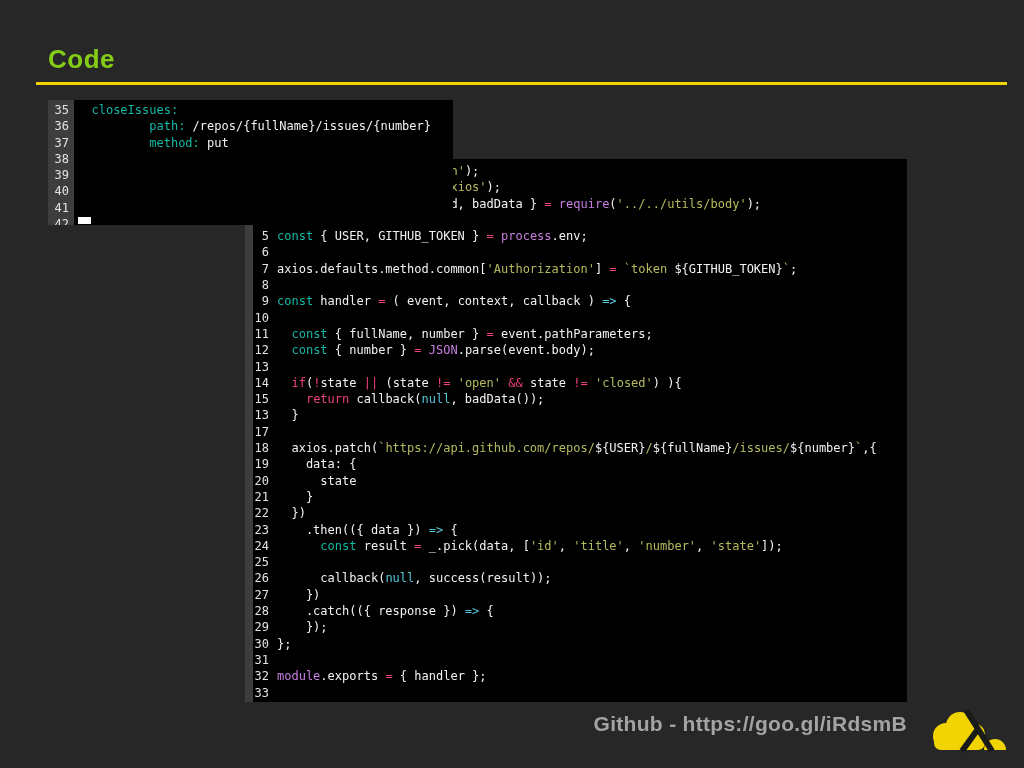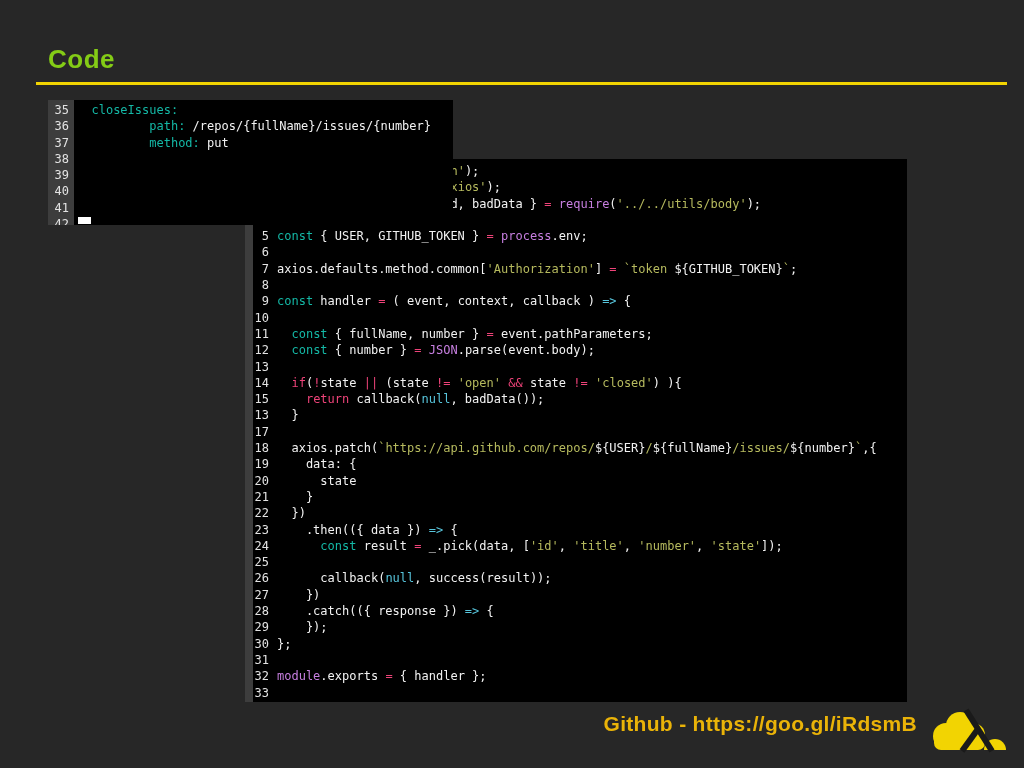--- a/index.html
+++ b/index.html
@@ -43,22 +43,22 @@
   .t-k { color:#14b8a6; }
   .t-p { color:#ee4379; }
   .t-u { color:#c77fe0; }
   .t-s { color:#b6ba5e; }
   .t-c { color:#58c6dd; }
   .cursor-block {
     position:absolute; left:30px; top:117px; width:13px; height:7px;
     background:#ffffff; z-index:3;
   }
   .caption {
-    position:absolute; right:107px; top:712px;
-    color:#eab308; font-size:21px; font-weight:600; letter-spacing:0.3px;
+    position:absolute; right:117px; top:712px;
+    color:#a3a3a3; font-size:21px; font-weight:600; letter-spacing:0.3px;
   }
   .logo { position:absolute; left:930px; top:703px; width:80px; height:52px; }
 </style>
 </head>
 <body>
 
 <div class="page-title">Code</div>
 <div class="title-underline"></div>
 
 <div id="win-yaml" class="code-window">

